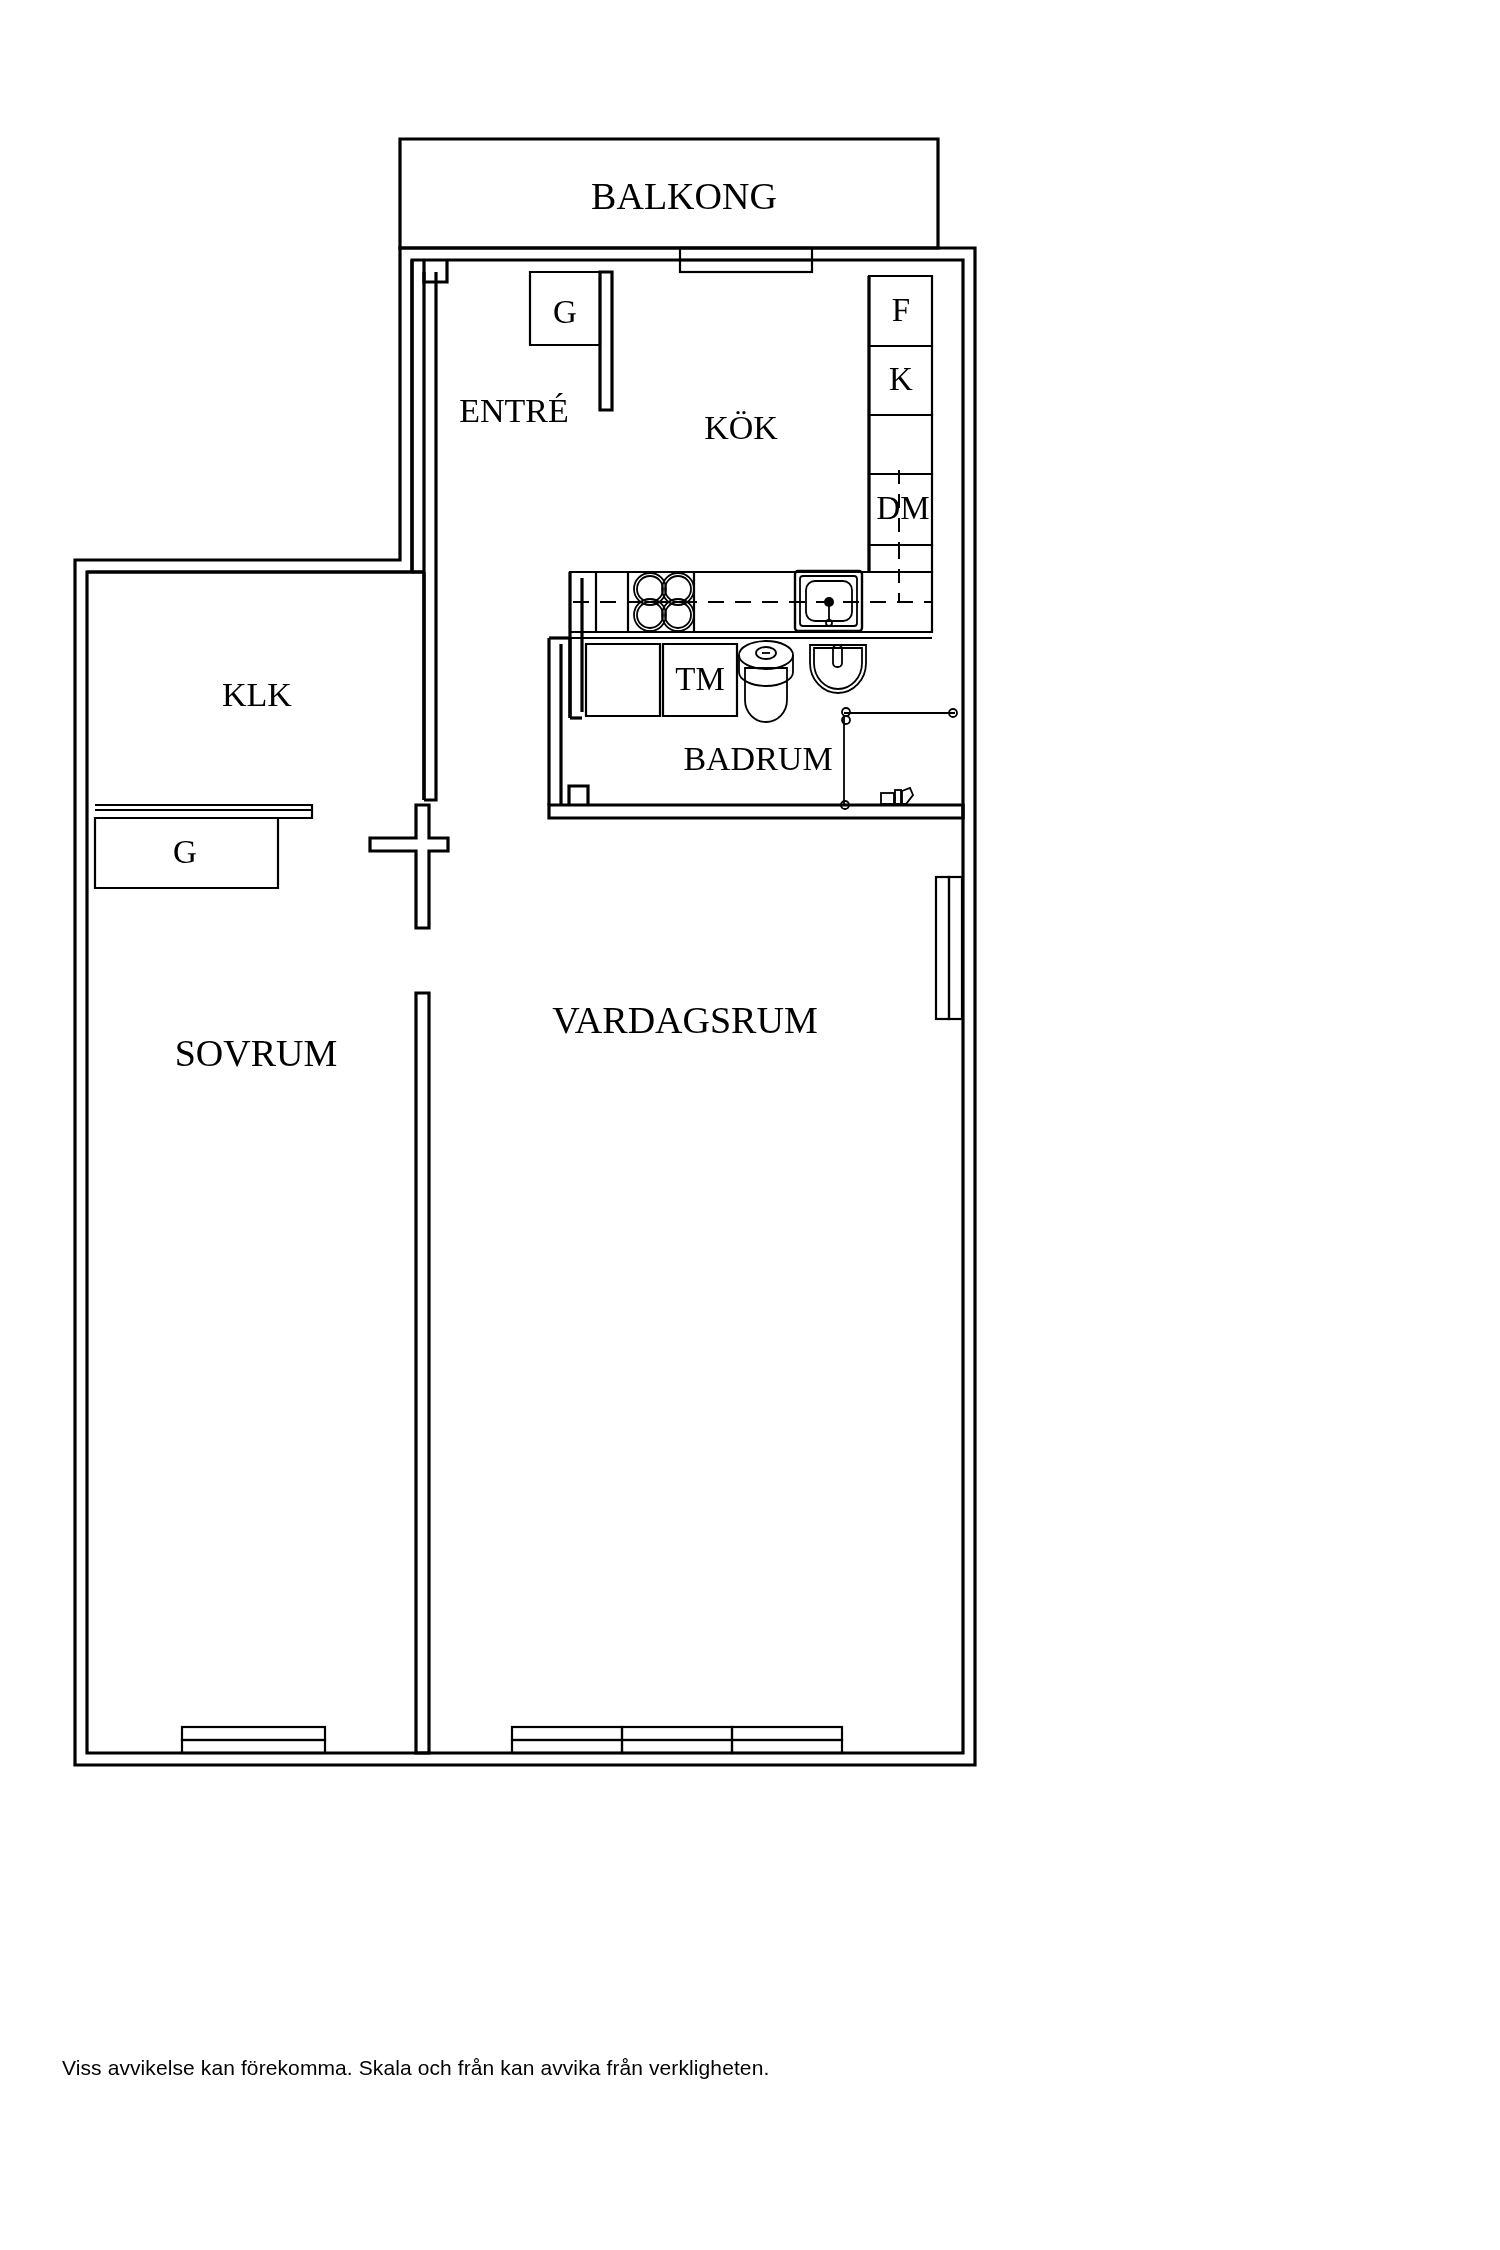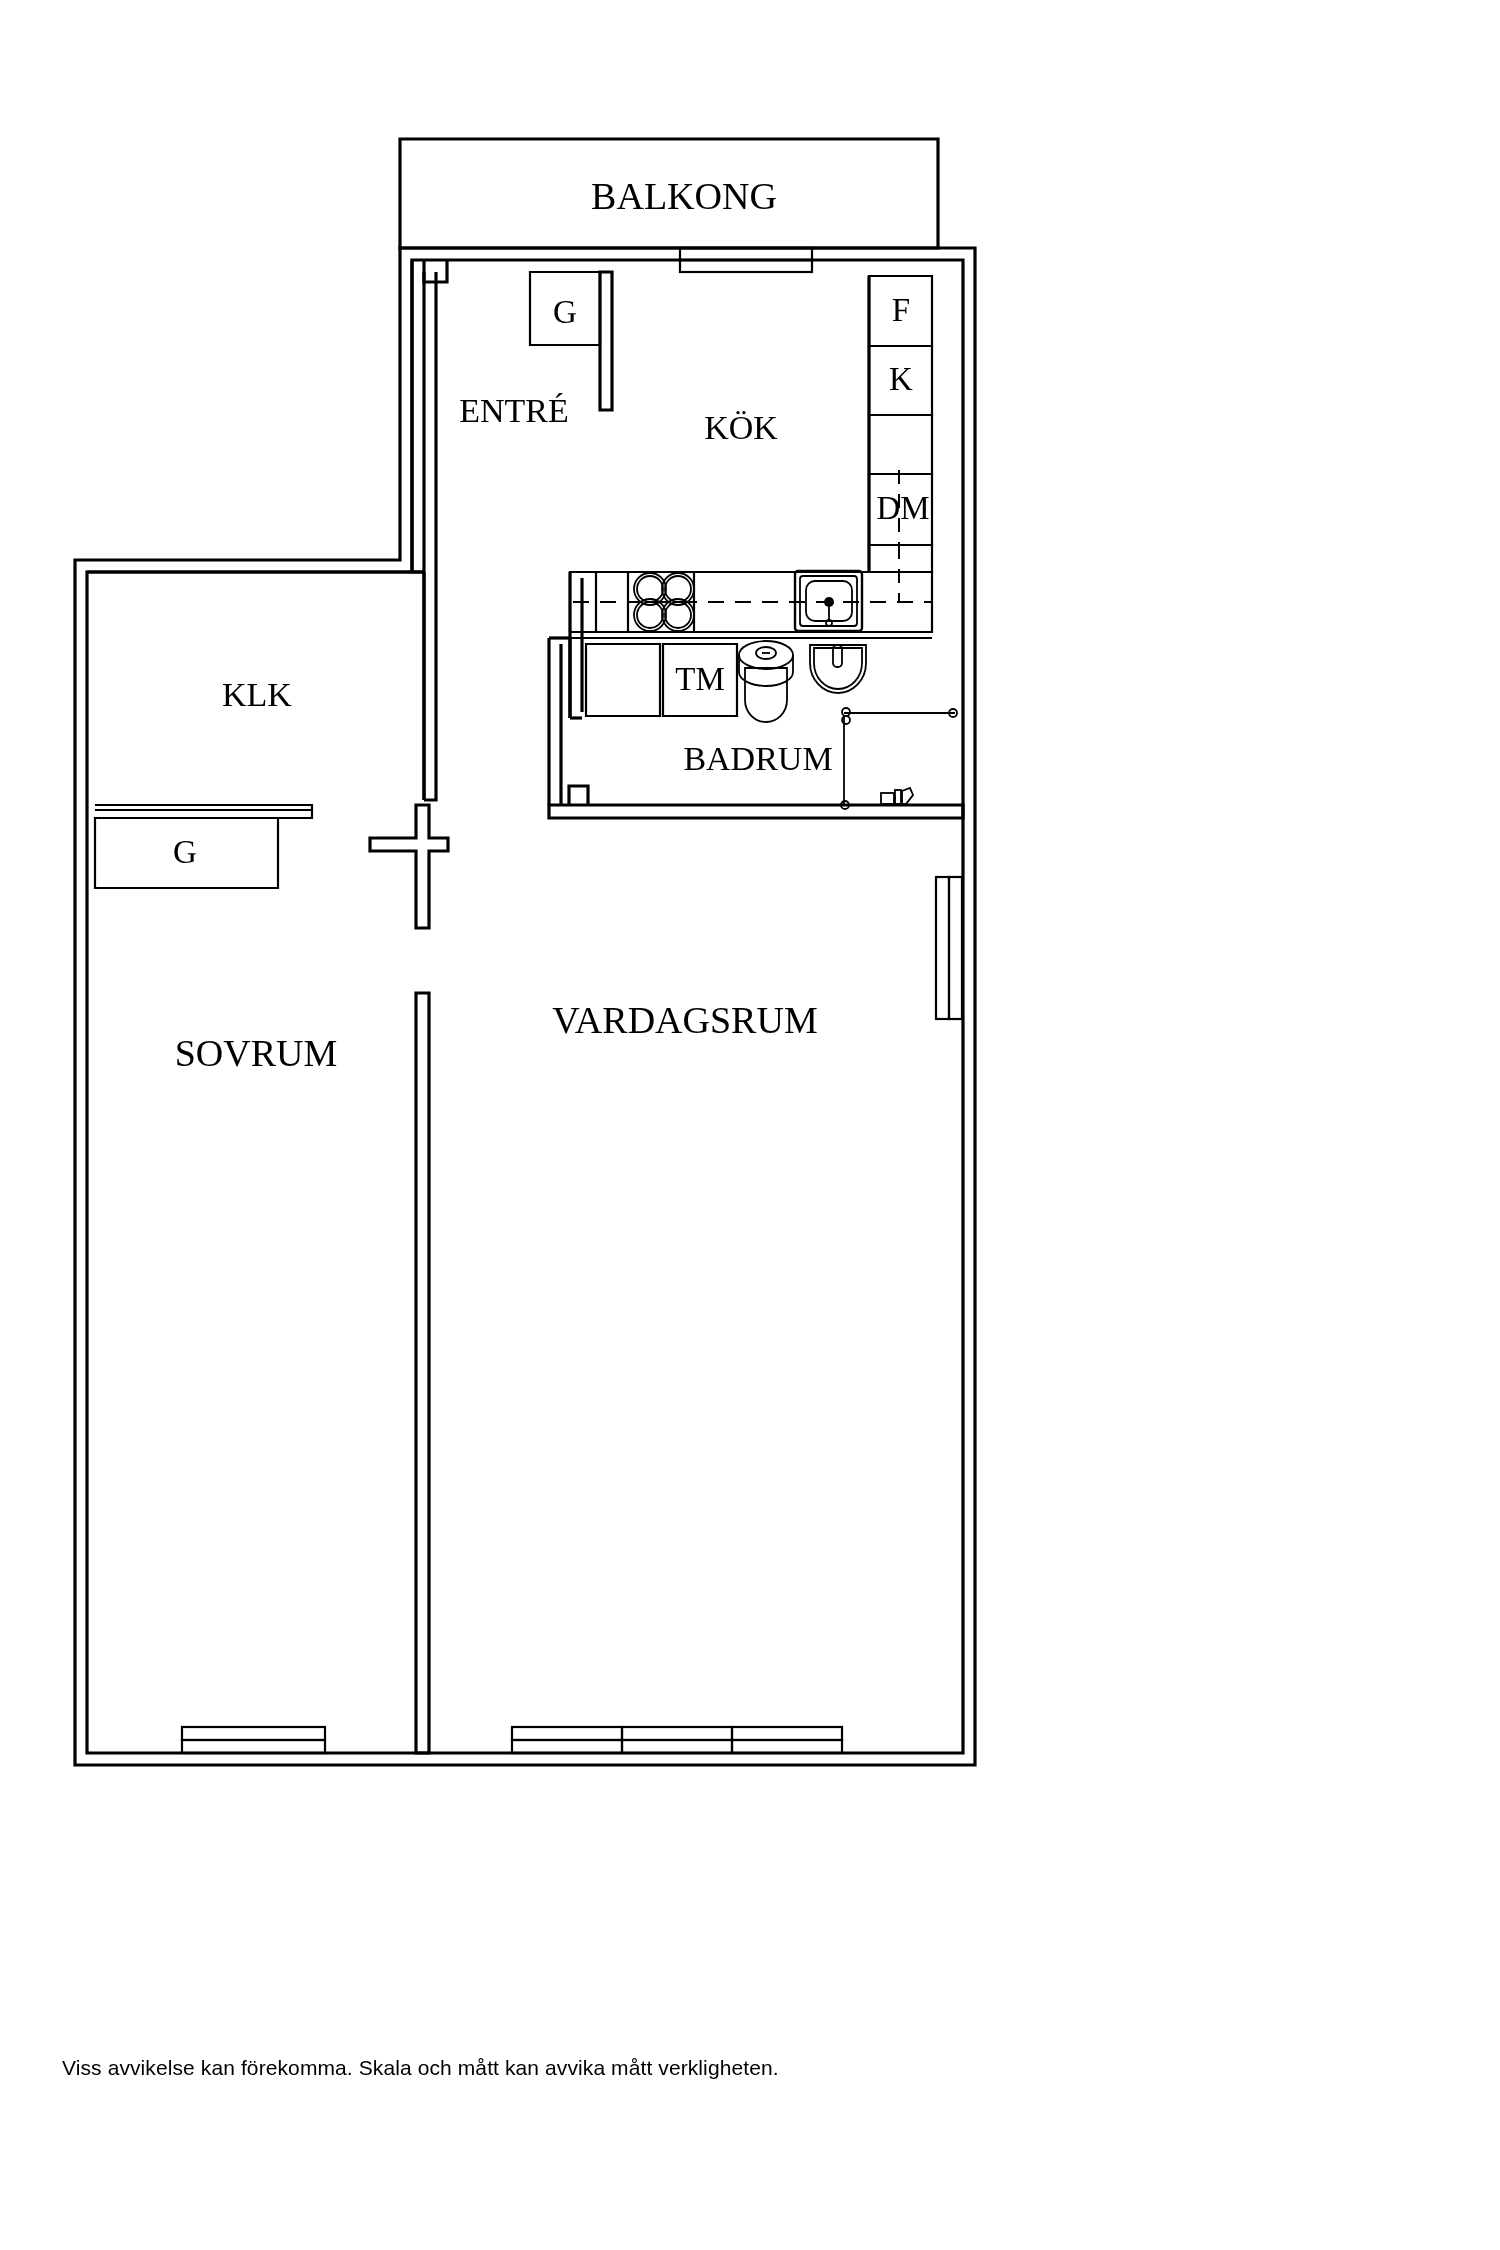--- a/index.html
+++ b/index.html
@@ -289,15 +289,15 @@
     <text class="room-label label-sm" x="903" y="511">DM</text>
 
     <text class="room-label label-sm" x="700" y="682">TM</text>
 
     <text class="room-label label-sm" x="565" y="315">G</text>
 
     <text class="room-label label-sm" x="185" y="855">G</text>
 
   </svg>
 
-  <div class="footer-note">Viss avvikelse kan förekomma. Skala och mått kan avvika mått verkligheten.</div>
+  <div class="footer-note">Viss avvikelse kan förekomma. Skala och från kan avvika från verkligheten.</div>
 
 </div>
 
 </body></html>

